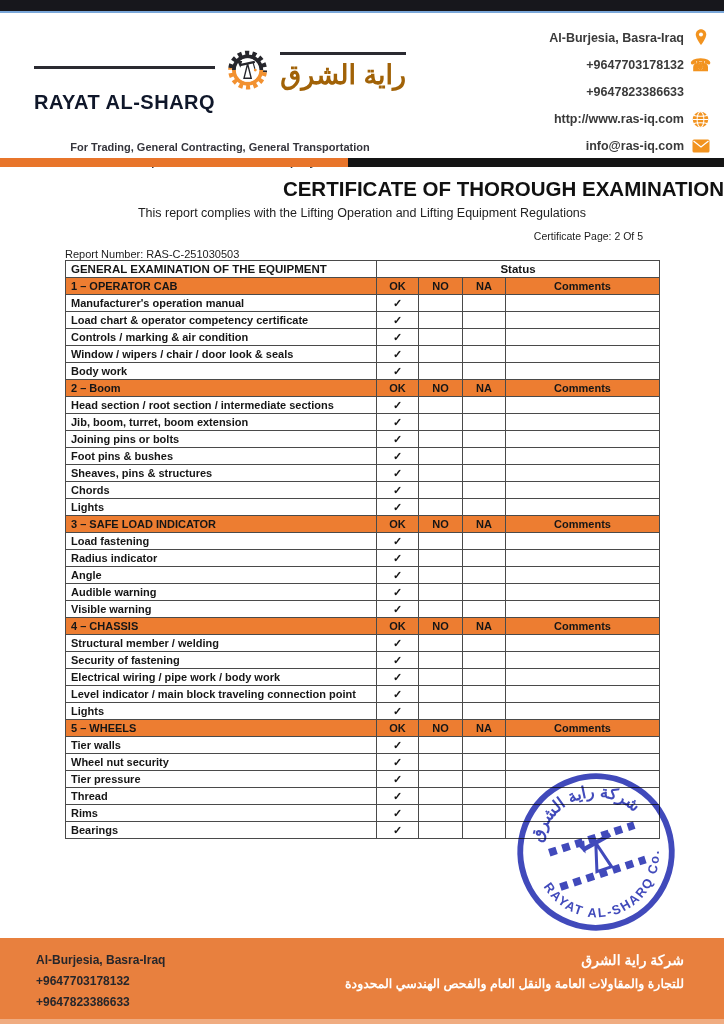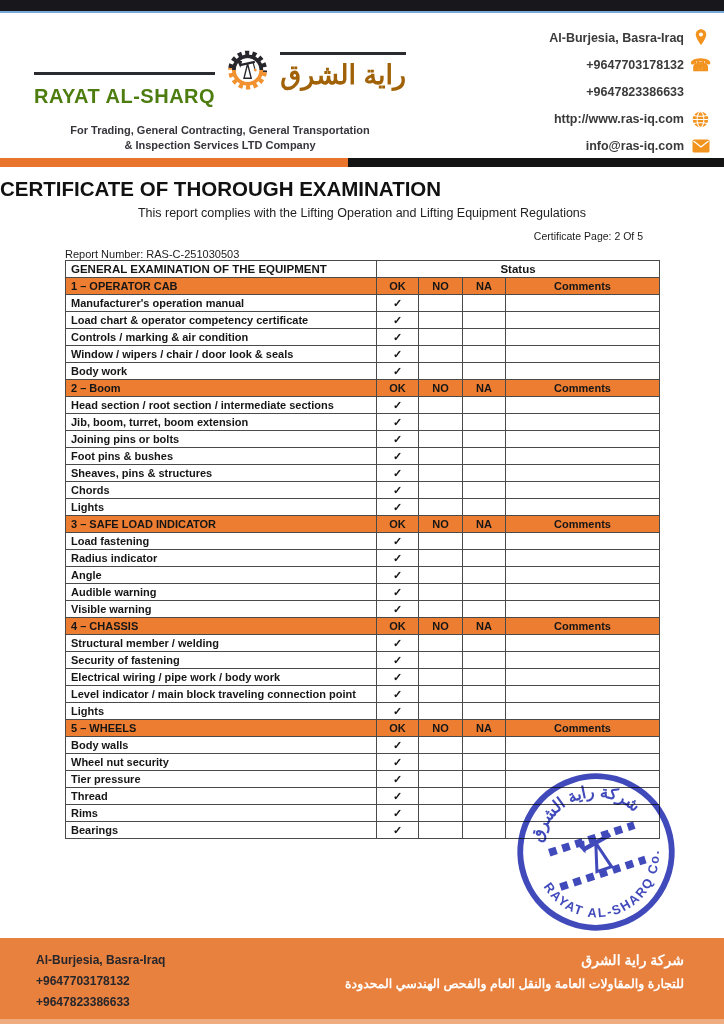--- a/index.html
+++ b/index.html
@@ -9,42 +9,42 @@
     font-family:"Liberation Sans", sans-serif; overflow:hidden; color:#1a1a1a;
   }
   
   .top-bar { height:13px; background:#17171c; border-bottom:2px solid #7aa7d9; }
 
   
   .header { display:flex; justify-content:space-between; padding:6px 14px 0 34px; height:145px; }
   .logo-block { width:372px; text-align:center; padding-top:2px; }
   .logo-row { display:flex; align-items:center; justify-content:center; gap:10px; height:100px; }
   .logo-name-en {
-    font-size:20px; font-weight:bold; color:#4d7c0f; letter-spacing:.5px; white-space:nowrap;
-    border-top:3px solid #2a2a31; padding-top:10px;margin-top:37px;
+    font-size:20px; font-weight:bold; color:#0f172a; letter-spacing:.5px; white-space:nowrap;
+    border-top:3px solid #2a2a31; padding-top:22px;margin-top:37px;
   }
   .logo-name-ar {
     font-size:27px; font-weight:bold; color:#a16207; white-space:nowrap;
     border-top:3px solid #2a2a31; padding-top:4px;
   }
-  .tagline { font-size:11px; font-weight:bold; color:#35353c; line-height:1.35; margin-top:2px; }
+  .tagline { font-size:11px; font-weight:bold; color:#35353c; line-height:1.35; margin-top:19px; }
 
   .contacts { display:flex; flex-direction:column; gap:9px; padding-top:10px; }
   .contact-row { display:flex; align-items:center; justify-content:flex-end; gap:7px;
                  font-size:12.5px; font-weight:bold; color:#3a3a3a; height:18px; }
   .contact-icon { width:19px; height:19px; display:flex; align-items:center; justify-content:center; }
   .phone-glyph { font-size:17px; color:#F2931F; line-height:1; }
 
   
   .divider { display:flex; height:9px; }
   .divider .orange { width:48%; background:#E8752B; }
   .divider .black  { width:52%; background:#141414; }
 
   
-  .title { text-align:left; font-size:20.5px; font-weight:bold; color:#111; margin-top:10px; }
+  .title { text-align:right; font-size:20.5px; font-weight:bold; color:#111; margin-top:10px; }
   .subtitle { text-align:center; font-size:12.5px; color:#222; margin-top:5px; }
 
   
   .meta { position:relative; margin:18px 65px 0 65px; height:22px; font-size:11px; color:#1c1c1c; }
   .report-number { position:absolute; left:0; bottom:0; }
   .certificate-page { position:absolute; right:16px; top:-8px; font-size:10.5px; }
 
   
   table.exam { border-collapse:collapse; table-layout:fixed; width:594px; margin-left:65px; }
   table.exam td {
@@ -353,21 +353,21 @@
         <td></td>
       </tr>
       <tr class="section-row">
         <td>5 – WHEELS</td>
         <td class="center">OK</td>
         <td class="center">NO</td>
         <td class="center">NA</td>
         <td class="center">Comments</td>
       </tr>
       <tr>
-        <td>Body walls</td>
+        <td>Tier walls</td>
         <td class="check-cell">✓</td>
         <td></td>
         <td></td>
         <td></td>
       </tr>
       <tr>
         <td>Wheel nut security</td>
         <td class="check-cell">✓</td>
         <td></td>
         <td></td>

